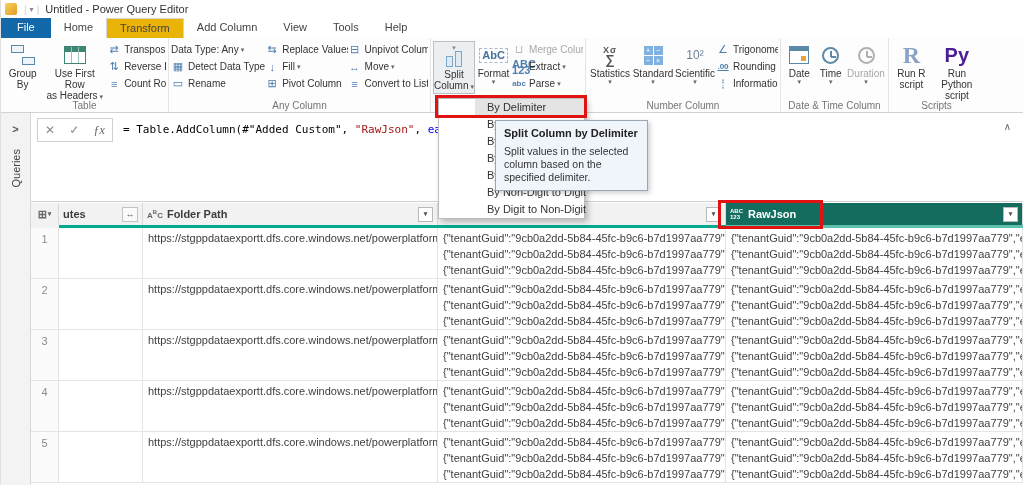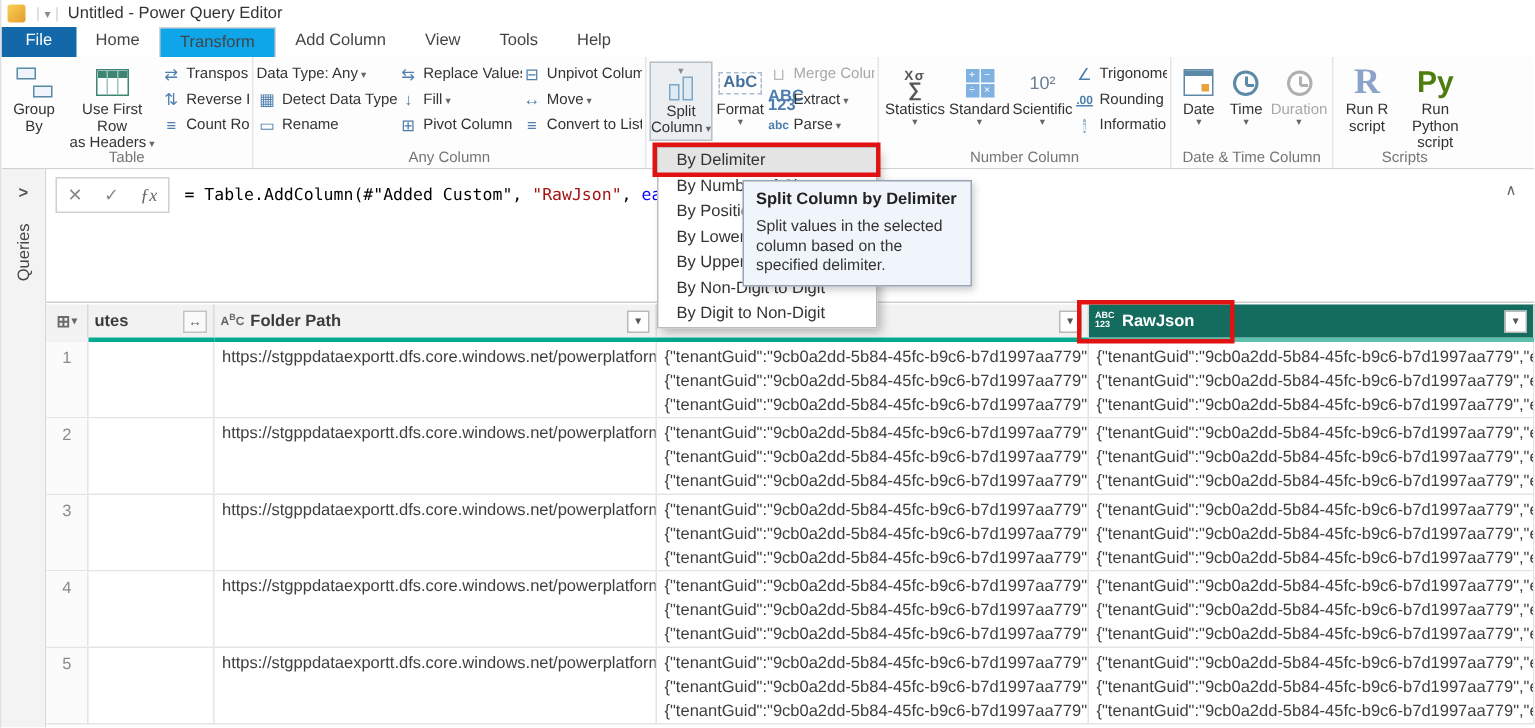--- a/index.html
+++ b/index.html
@@ -10,21 +10,21 @@
   .titlebar { position:absolute; top:0; left:0; right:0; height:18px; background:#fff; display:flex; align-items:center; font-size:11px; color:#333; }
   .app-icon { width:12px; height:12px; margin:0 4px 0 4px; border-radius:2px; background:linear-gradient(135deg,#f8d053,#e39c2f); }
   .tb-sep { color:#cfcfcf; margin:0 3px; font-size:10px; }
   .tb-caret { font-size:8px; color:#8a8a8a; }
   .tb-title { margin-left:3px; }
 
   
   .tabbar { position:absolute; top:18px; left:0; right:0; height:20px; background:#fff; display:flex; align-items:stretch; font-size:11px; color:#444; }
   .tab { padding:3px 13px; cursor:default; }
   .tab.file { background:#1268a8; color:#fff; padding:3px 16px; }
-  .tab.active { background:#0ea5e9; border:1px solid #d4d4d4; border-bottom:none;text-align:right; }
+  .tab.active { background:#eab308; border:1px solid #d4d4d4; border-bottom:none;text-align:right; }
 
   
   .ribbon { position:absolute; top:38px; left:0; right:0; height:75px; background:#fdfdfd; border-bottom:1px solid #d2d2d2; font-size:10px; color:#333; }
   .rgroup { position:absolute; top:0; bottom:0; border-right:1px solid #e5e5e5; }
   .rgroup-label { position:absolute; bottom:1px; left:0; right:0; text-align:center; font-size:10px; color:#757575; }
   .rgroup-body { position:absolute; top:3px; left:2px; right:2px; height:56px; display:flex; align-items:flex-start; }
   .bigbtn { display:flex; flex-direction:column; align-items:center; text-align:center; padding:1px 2px; line-height:11px; }
   .bigbtn .bicon { height:26px; display:flex; align-items:center; justify-content:center; width:100%; }
   .bigbtn.pressed { background:#eceff2; border:1px solid #b9c0c7; }
   .smallstack { display:flex; flex-direction:column; justify-content:flex-start; overflow:hidden; }
@@ -53,21 +53,21 @@
   .gi-std span { background:#7fb2e0; color:#fff; font-size:7px; line-height:9px; text-align:center; }
   .gi-sci { font-size:12px; color:#6b7f94; }
   .gi-cal { width:20px; height:18px; border:1px solid #5b8aa8; background:linear-gradient(#5b8aa8 4px,#fff 4px); position:relative; }
   .gi-cal::after { content:""; position:absolute; right:2px; bottom:2px; width:5px; height:5px; background:#e8a33d; }
   .gi-clock { width:17px; height:17px; border:2px solid #5b8aa8; border-radius:50%; position:relative; }
   .gi-clock::before { content:""; position:absolute; left:6px; top:2px; width:2px; height:6px; background:#5b8aa8; }
   .gi-clock::after { content:""; position:absolute; left:7px; top:7px; width:5px; height:2px; background:#5b8aa8; }
   .gi-clock.gray { border-color:#b0b0b0; }
   .gi-clock.gray::before,.gi-clock.gray::after { background:#b0b0b0; }
   .gi-R { font-size:24px; font-weight:bold; color:#8ba2c9; line-height:24px; font-family:"Liberation Serif",serif; }
-  .gi-Py { font-size:20px; font-weight:bold; color:#4d7c0f; line-height:24px;text-align:center; }
+  .gi-Py { font-size:20px; font-weight:bold; color:#4c1d95; line-height:24px;text-align:center; }
   .gi-extract { display:flex; flex-direction:column; font-size:6px; line-height:6px; color:#555; font-weight:bold; }
   .gi-info { width:12px; height:12px; border-radius:50%; background:#7fa7c9; color:#fff; font-size:9px; line-height:12px; text-align:center; font-weight:bold; font-family:"Liberation Serif",serif; }
 
   
   .main { position:absolute; top:113px; left:0; right:0; bottom:0; display:flex; }
   .queries-strip { width:30px; background:#f3f3f3; border-right:1px solid #d7d7d7; display:flex; flex-direction:column; align-items:center; flex:0 0 30px; }
   .q-chevron { margin-top:10px; font-size:11px; color:#555; font-weight:bold; }
   .q-label { writing-mode:vertical-rl; transform:rotate(180deg); font-size:11px; color:#444; margin-top:14px; }
   .content { flex:1; position:relative; background:#fff; }
 
@@ -96,21 +96,21 @@
   .abc sup { font-size:6px; }
   .abc123 { display:flex; flex-direction:column; font-size:6px; line-height:6px; font-weight:bold; color:#fff; margin-right:5px; }
   .filterbtn { width:15px; height:15px; border:1px solid #b9b9b9; background:#fff; color:#555; font-size:7px; display:flex; align-items:center; justify-content:center; margin-left:auto; flex:0 0 15px; }
   .expandbtn { width:16px; height:15px; border:1px solid #c3c3c3; background:#fafafa; color:#666; font-size:9px; display:flex; align-items:center; justify-content:center; margin-left:auto; flex:0 0 16px; }
   .grow { height:51px; background:#fff; border-bottom:1px solid #e4e4e4; color:#3f3f3f; }
   .grow .c { border-right:1px solid #e4e4e4; padding:2px 5px 0; overflow:hidden; white-space:nowrap; line-height:16px; }
   .grow .rownum { text-align:center; color:#8b8b8b; background:#fbfbfb; padding-top:3px; }
 
   
   .menu { position:absolute; left:437px; top:98px; width:147px; background:#fff; border:1px solid #bdbdbd; box-shadow:3px 3px 6px rgba(0,0,0,.25); z-index:40; font-size:11px; color:#333; }
-  .menu .mi { height:17px; line-height:17px; padding-left:12px; white-space:nowrap; }
+  .menu .mi { height:17px; line-height:17px; padding-left:12px; white-space:nowrap;margin-left:36px; }
   .menu .mi.hl { background:#e4e4e4; }
 
   
   .tooltip { position:absolute; left:494px; top:120px; width:153px; background:#f0f5fb; border:1px solid #98a6b5; box-shadow:2px 2px 5px rgba(0,0,0,.2); z-index:60; padding:6px 8px; color:#222; }
   .tooltip .tt-title { font-size:11px; font-weight:bold; margin-bottom:6px; }
   .tooltip .tt-body { font-size:10.5px; color:#333; line-height:13px; }
 
   
   .annot { position:absolute; border:3px solid #e01212; z-index:70; pointer-events:none; }
   .annot1 { left:434px; top:95px; width:152px; height:23px; }

